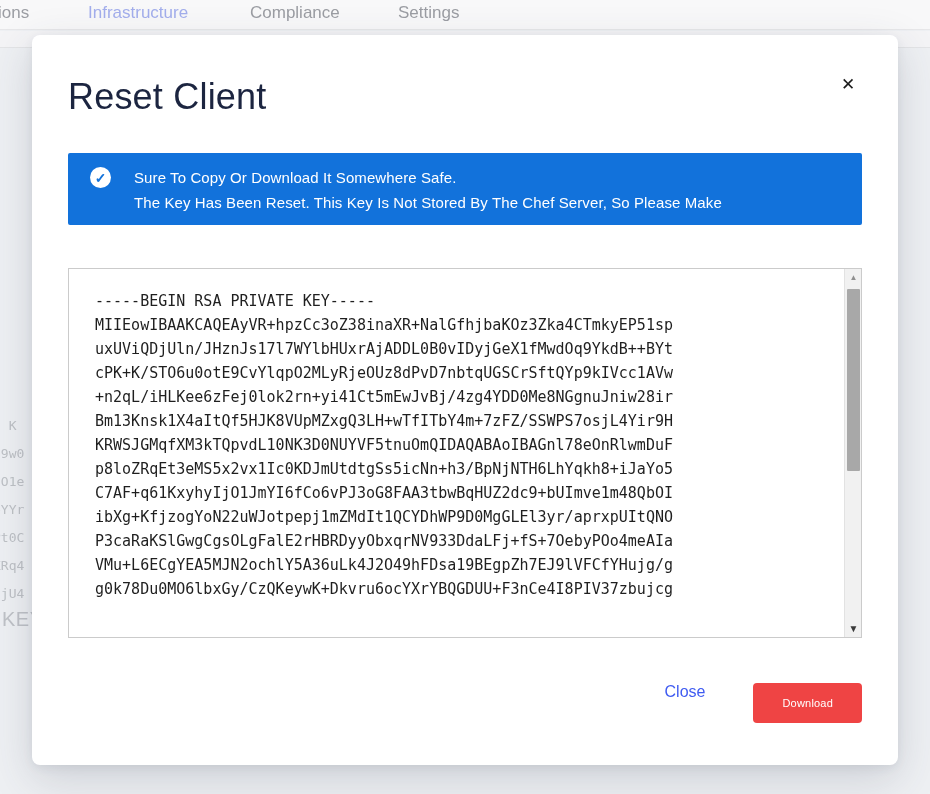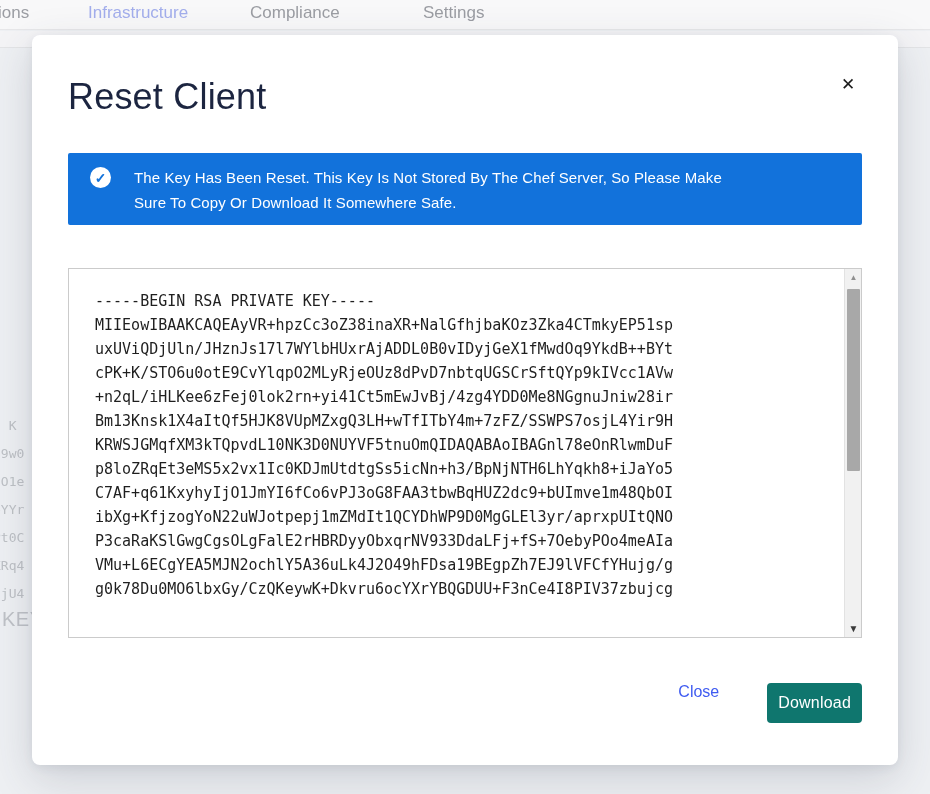--- a/index.html
+++ b/index.html
@@ -20,21 +20,21 @@
     background: #f4f4f6; border-bottom: 1px solid #e3e4e6;
   }
   .nav-item {
     position: absolute; top: 3px; font-size: 17px; color: #9b9da3;
     white-space: nowrap; cursor: pointer;
   }
   .nav-item.active { color: #a3aeec; }
   .nav-ions   { left: -2px; }
   .nav-infra  { left: 88px; }
   .nav-comp   { left: 242px; margin-left: 8px; }
-  .nav-set    { left: 423px; }
+  .nav-set    { left: 398px; }
 
   .bg-frag {
     position: absolute; left: -7px;
     font-family: "DejaVu Sans Mono", monospace;
     font-size: 13px; color: #bdc0c5; white-space: nowrap;
   }
   .bg-key-label {
     position: absolute; left: 2px; top: 608px;
     font-size: 20px; color: #bfc2c7; letter-spacing: 0.5px;
   }
@@ -112,23 +112,23 @@
 
   
   .modal-footer {
     margin: 45px 36px 0 36px; height: 40px;
     display: flex; align-items: flex-start; justify-content: flex-end;
   }
   .close-link {
     font-size: 16px; color: #3f5bf1; cursor: pointer; margin-right: 48px;
   }
   .download-btn {
-    height: 40px; padding: 0 11px;
-    background: #0f766e; border: none; border-radius: 4px;
-    color: #ffffff; font-size: 16px; font-family: "Liberation Sans", sans-serif;
+    height: 40px; padding: 0 29px;
+    background: #ef4444; border: none; border-radius: 4px;
+    color: #ffffff; font-size: 11px; font-family: "Liberation Sans", sans-serif;
     cursor: pointer; letter-spacing: 0.2px;
   }
 </style>
 </head>
 <body>
 
 <div class="bg-navstrip">
   <span class="nav-item nav-ions">ions</span>
   <span class="nav-item nav-infra active">Infrastructure</span>
   <span class="nav-item nav-comp">Compliance</span>
@@ -149,22 +149,22 @@
 
   <div class="modal-close">✕</div>
 
   <h1 class="modal-title">Reset Client</h1>
 
   <div class="banner">
     <div class="banner-icon-wrap">
       <span>✓</span>
     </div>
     <div class="banner-text">
+      <div>Sure To Copy Or Download It Somewhere Safe.</div>
       <div>The Key Has Been Reset. This Key Is Not Stored By The Chef Server, So Please Make</div>
-      <div>Sure To Copy Or Download It Somewhere Safe.</div>
     </div>
   </div>
 
   <div class="key-box">
     <div class="key-lines">
       <div class="key-line">-----BEGIN RSA PRIVATE KEY-----</div>
       <div class="key-line">MIIEowIBAAKCAQEAyVR+hpzCc3oZ38inaXR+NalGfhjbaKOz3Zka4CTmkyEP51sp</div>
       <div class="key-line">uxUViQDjUln/JHznJs17l7WYlbHUxrAjADDL0B0vIDyjGeX1fMwdOq9YkdB++BYt</div>
       <div class="key-line">cPK+K/STO6u0otE9CvYlqpO2MLyRjeOUz8dPvD7nbtqUGSCrSftQYp9kIVcc1AVw</div>
       <div class="key-line">+n2qL/iHLKee6zFej0lok2rn+yi41Ct5mEwJvBj/4zg4YDD0Me8NGgnuJniw28ir</div>

